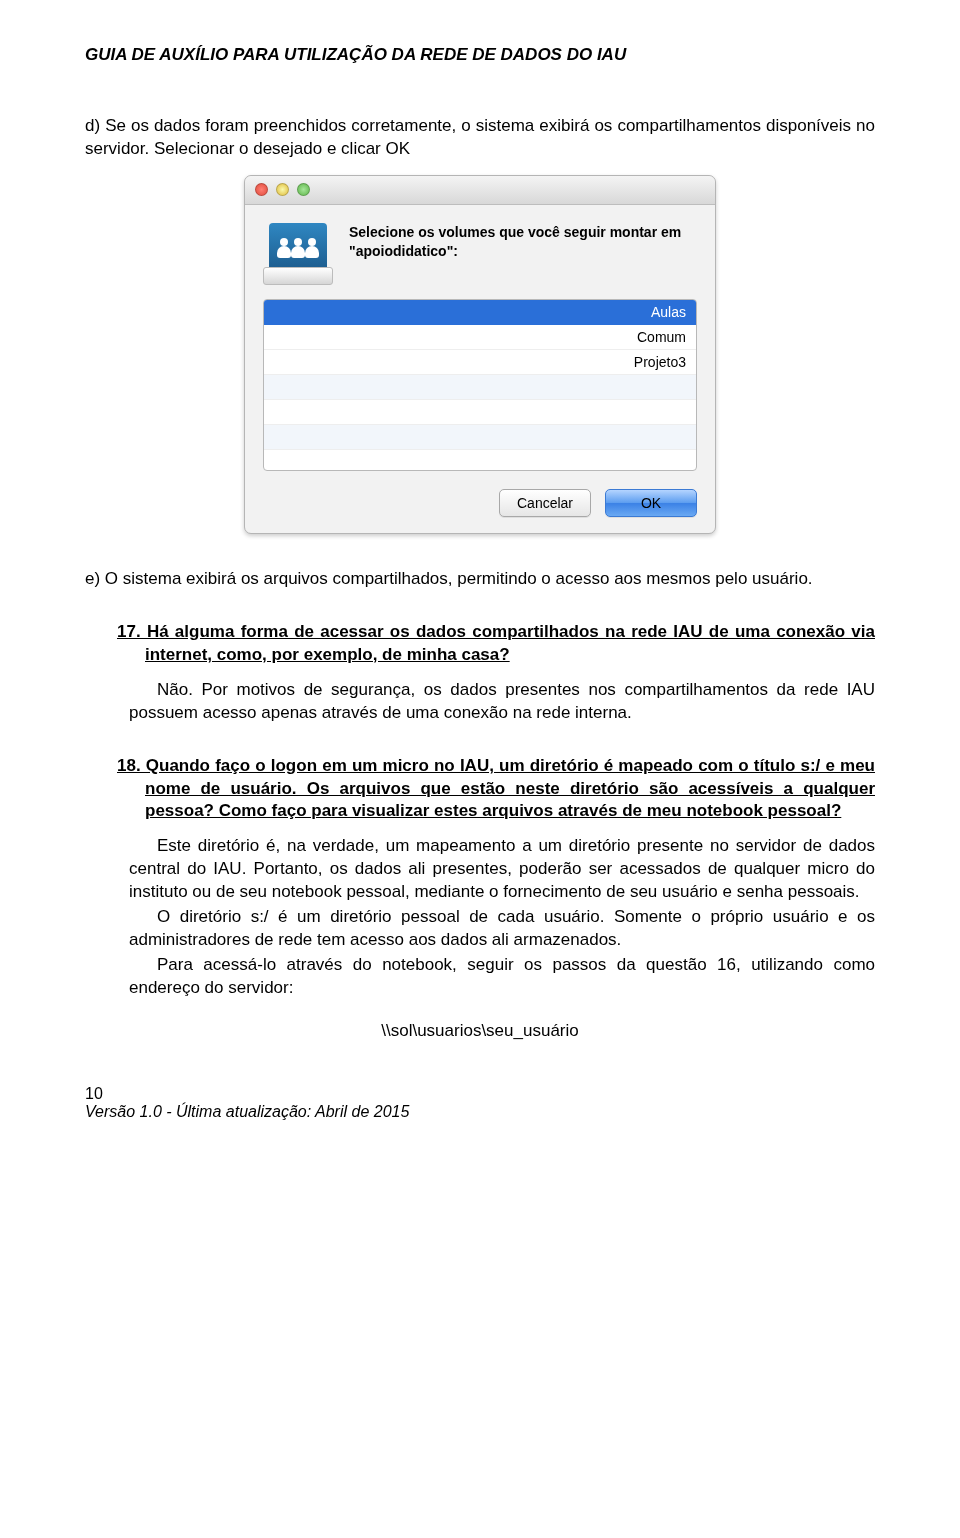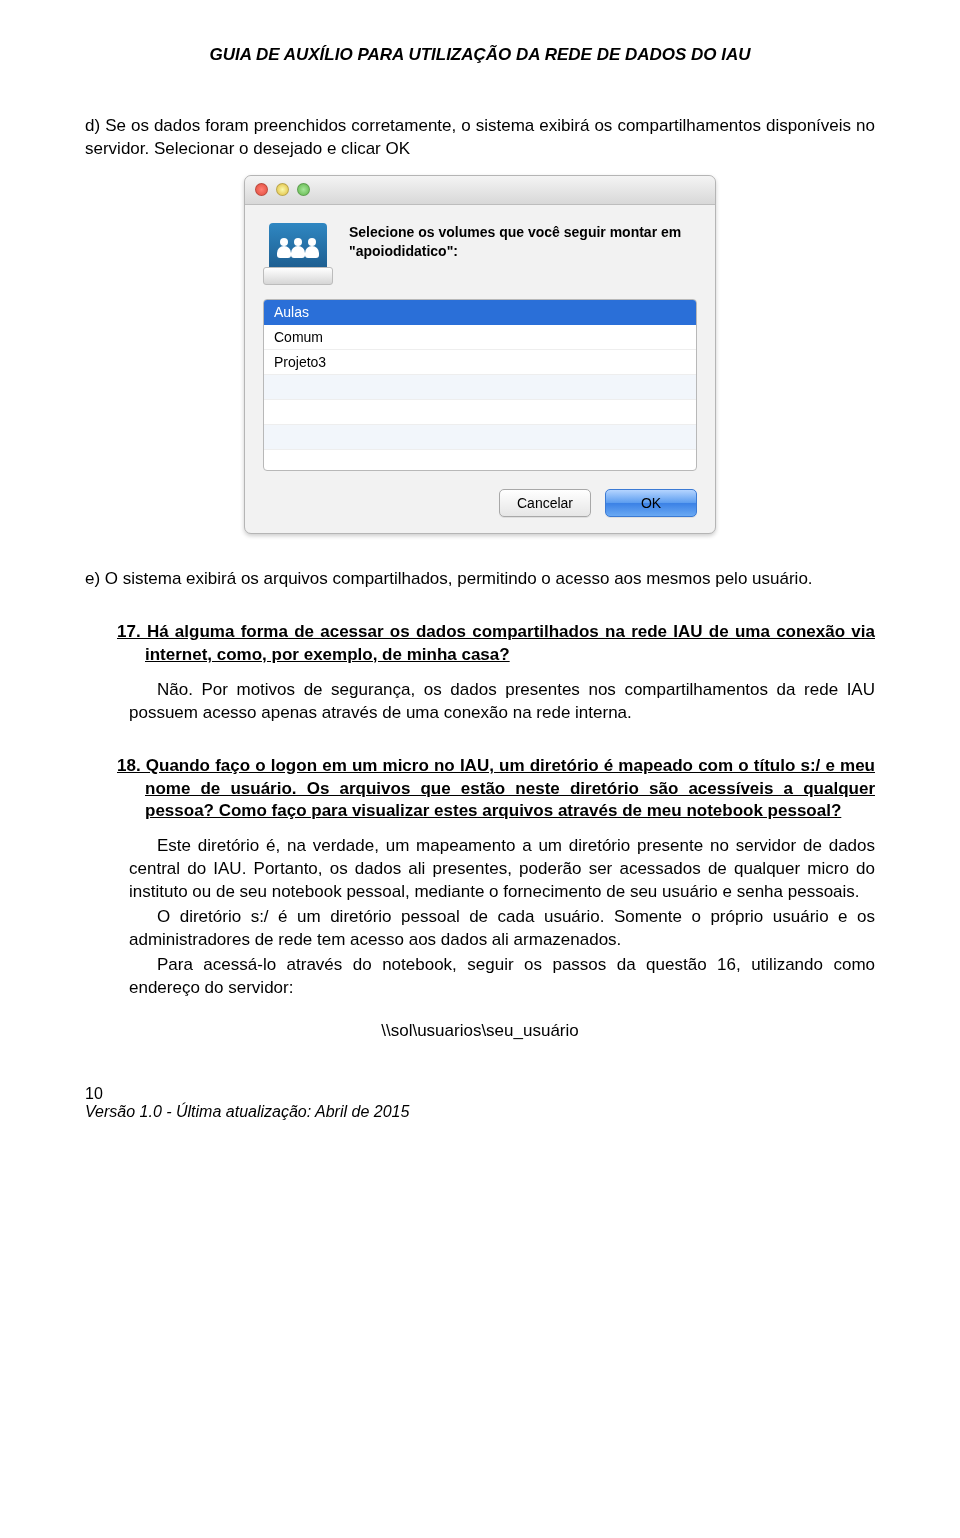--- a/index.html
+++ b/index.html
@@ -9,21 +9,21 @@
     font-family: Arial, Helvetica, sans-serif;
     color: #000;
     width: 960px;
   }
   .page {
     width: 960px;
     padding: 45px 85px 40px 85px;
     box-sizing: border-box;
   }
   .header-title {
-    text-align: center;
+    text-align: left;
     font-style: italic;
     font-size: 17px;
     font-weight: bold;
     margin-bottom: 50px;
   }
   .para {
     font-size: 17px;
     line-height: 1.35;
     text-align: justify;
     margin-bottom: 14px;
@@ -122,20 +122,21 @@
     background: #fff;
     border: 1px solid #b8b8b8;
     border-radius: 4px;
     height: 170px;
     overflow: hidden;
   }
   .list-item {
     font-size: 14px;
     padding: 4px 10px;
     border-bottom: 1px solid #eee;
+    text-align: right;
   }
   .list-item.selected {
     background: #2a6fd8;
     color: #fff;
     border-bottom: 1px solid #2a6fd8;
   }
   .list-empty {
     height: 24px;
     border-bottom: 1px solid #eee;
   }

